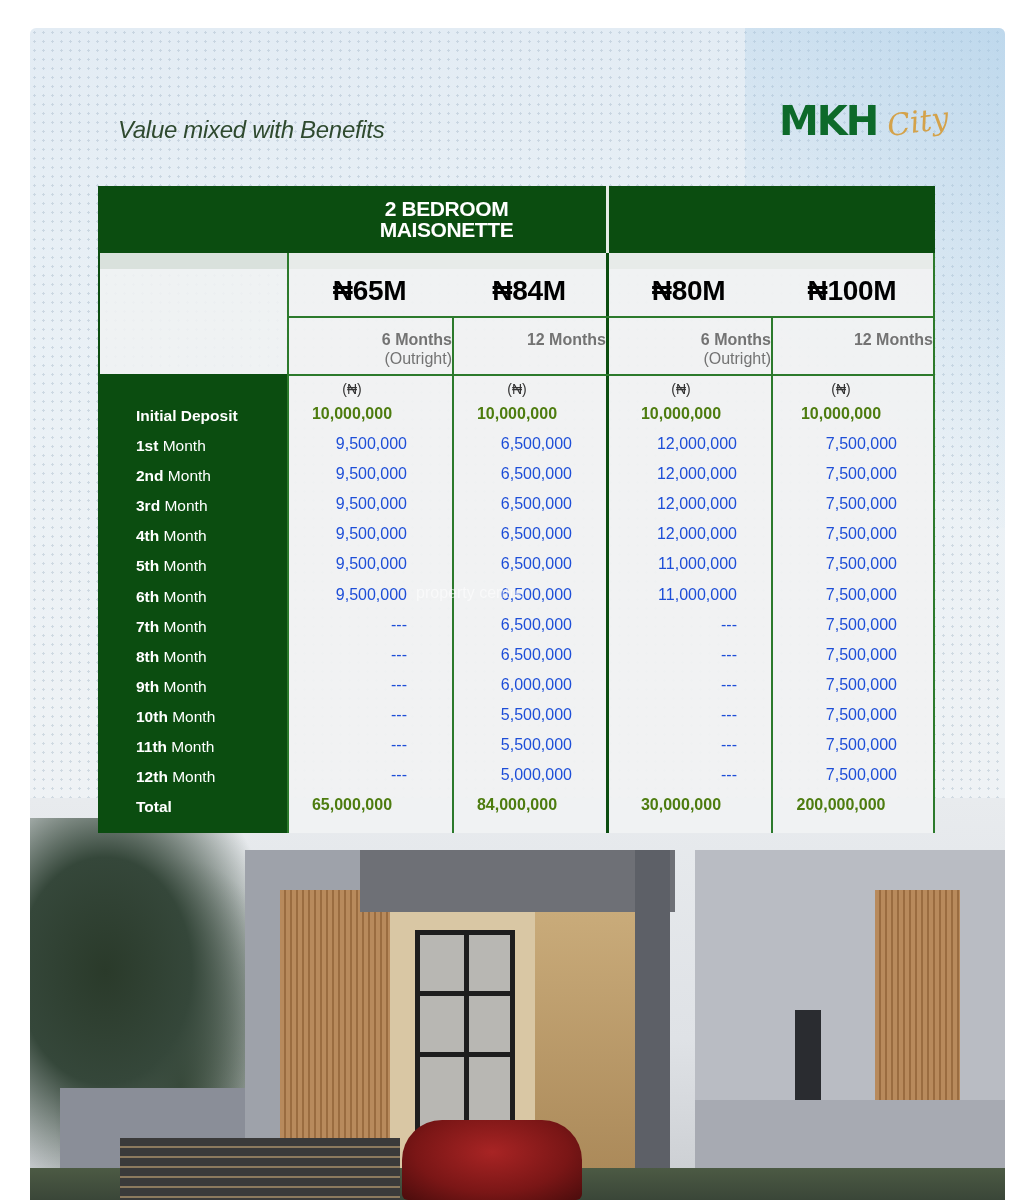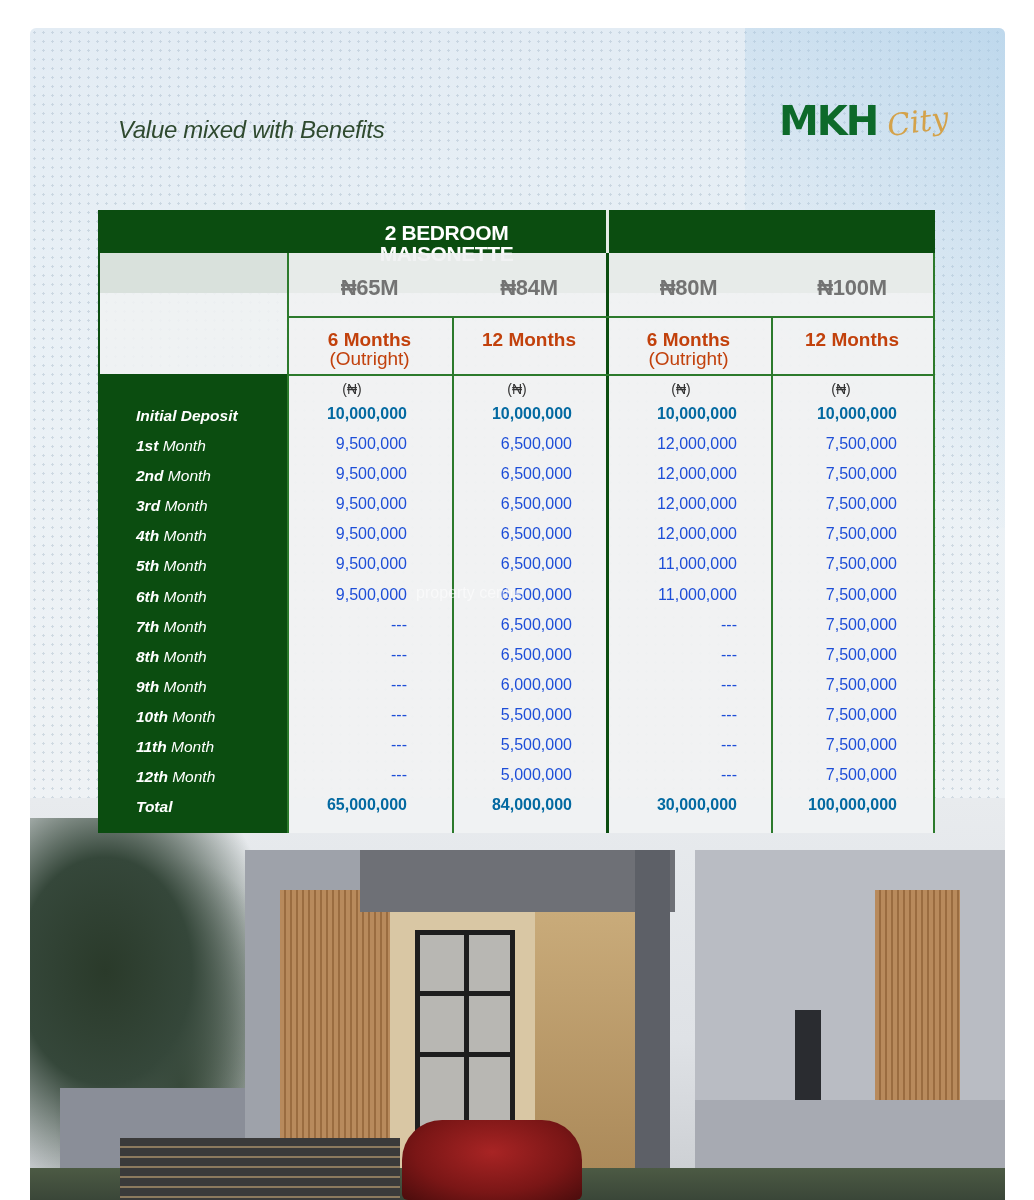--- a/index.html
+++ b/index.html
@@ -36,41 +36,41 @@
   .house2{position:absolute;left:665px;top:52px;width:310px;height:350px;background:#b9bcc3;}
   .house2 .wood{position:absolute;left:180px;top:40px;width:85px;height:210px;background:repeating-linear-gradient(90deg,#b88a5c 0 4px,#9a6c40 4px 6px);}
   .house2 .win{position:absolute;left:100px;top:160px;width:26px;height:90px;background:#2a2c30;}
   .house2 .fence{position:absolute;left:0;top:250px;width:310px;height:100px;background:#a7aab2;}
   .car{position:absolute;left:372px;top:322px;width:180px;height:80px;background:radial-gradient(ellipse at 50% 40%,#a82424 0%,#7a1616 60%,#4a0c0c 100%);border-radius:40px 40px 6px 6px;}
   .steps{position:absolute;left:90px;top:340px;width:280px;height:62px;background:repeating-linear-gradient(180deg,#3a3a3a 0 8px,#8c7a5e 8px 10px);}
   .ground{position:absolute;left:0;top:370px;width:975px;height:32px;background:linear-gradient(180deg,#4c5a44,#3a4638);}
 
   
   .tbl{position:absolute;left:68px;top:158px;width:837px;z-index:3;}
-  .hdr{position:absolute;left:0;top:0;width:837px;height:83px;background:#0b4d10;margin-top:24px;}
+  .hdr{position:absolute;left:0;top:0;width:837px;height:83px;background:#0b4d10;}
   .hdr .sep{position:absolute;left:508px;top:0;width:3px;height:67px;background:#e6ece6;}
   .hdr .h{position:absolute;top:12px;color:#fff;font-weight:bold;font-size:21px;line-height:21px;text-align:center;letter-spacing:-0.4px;}
   .h1{left:189px;width:319px;}
   .h2{left:511px;width:326px;}
   .lblcol-top{position:absolute;left:0;top:67px;width:189px;height:123px;background:rgba(240,242,243,0.9);border-left:2px solid #0b4d10;border-bottom:2px solid #0b4d10;box-sizing:border-box;}
   .lblcol{position:absolute;left:0;top:190px;width:189px;height:457px;background:#0b4d10;}
   .grid{position:absolute;left:189px;top:67px;width:648px;height:580px;background:rgba(240,241,242,0.96);}
   .vline{position:absolute;top:0;width:2px;background:#2c7a2c;}
   .vline.thick{width:3px;background:#0b4d10;}
   .hline{position:absolute;height:2px;background:#2c7a2c;}
-  .price{position:absolute;top:22px;font-weight:bold;font-size:22px;color:#737373;text-align:center;letter-spacing:-0.3px;}
-  .months{position:absolute;top:77px;font-size:19px;color:#c2410c;text-align:center;line-height:19px;}
+  .price{position:absolute;top:22px;font-weight:bold;font-size:28px;color:#000000;text-align:center;letter-spacing:-0.3px;}
+  .months{position:absolute;top:77px;font-size:16px;color:#737373;text-align:right;line-height:19px;}
   .months b{display:block;font-weight:bold;}
   .rowlabels{position:absolute;left:38px;top:215px;}
   .rl{height:30.1px;line-height:30px;color:#fff;font-size:15.5px;white-space:nowrap;}
   .rl b{font-weight:bold;}
   .col{position:absolute;top:205px;text-align:right;}
   .cur{height:18px;font-size:14px;color:#333;text-align:center;}
   .cell{height:30.1px;line-height:30px;font-size:16px;color:#1d4ed8;}
-  .cell.bold{font-weight:bold;color:#0369a1;}
+  .cell.bold{font-weight:bold;color:#4d7c0f;text-align:center;}
   .watermark{position:absolute;left:318px;top:398px;font-size:16px;color:rgba(255,255,255,0.55);z-index:4;}
 </style>
 </head>
 <body>
 
 <div class="card">
   <div class="tagline">Value mixed with Benefits</div>
   <div class="logo">
     <span class="mkh">MKH</span>
     <span class="city">City</span>
@@ -102,21 +102,21 @@
     <div class="hdr">
       <div class="h h1">
         <div>2 BEDROOM</div>
           <div>MAISONETTE</div>
       </div>
       <div class="sep"></div>
     </div>
 
     <div class="lblcol-top"></div>
     <div class="lblcol">
-      <div class="rowlabels" style="top:25px;left:38px;font-style:italic;">
+      <div class="rowlabels" style="top:25px;left:38px;">
         <div class="rl"><b>Initial Deposit</b><span></span></div>
         <div class="rl"><b>1st</b><span> Month</span></div>
         <div class="rl"><b>2nd</b><span> Month</span></div>
         <div class="rl"><b>3rd</b><span> Month</span></div>
         <div class="rl"><b>4th</b><span> Month</span></div>
         <div class="rl"><b>5th</b><span> Month</span></div>
         <div class="rl"><b>6th</b><span> Month</span></div>
         <div class="rl"><b>7th</b><span> Month</span></div>
         <div class="rl"><b>8th</b><span> Month</span></div>
         <div class="rl"><b>9th</b><span> Month</span></div>
@@ -207,18 +207,18 @@
         <div class="cell">7,500,000</div>
         <div class="cell">7,500,000</div>
         <div class="cell">7,500,000</div>
         <div class="cell">7,500,000</div>
         <div class="cell">7,500,000</div>
         <div class="cell">7,500,000</div>
         <div class="cell">7,500,000</div>
         <div class="cell">7,500,000</div>
         <div class="cell">7,500,000</div>
         <div class="cell">7,500,000</div>
-        <div class="cell bold">100,000,000</div>
+        <div class="cell bold">200,000,000</div>
       </div>
     </div>
     <div class="watermark">property centre</div>
   </div>
 </div>
 
 </body></html>

